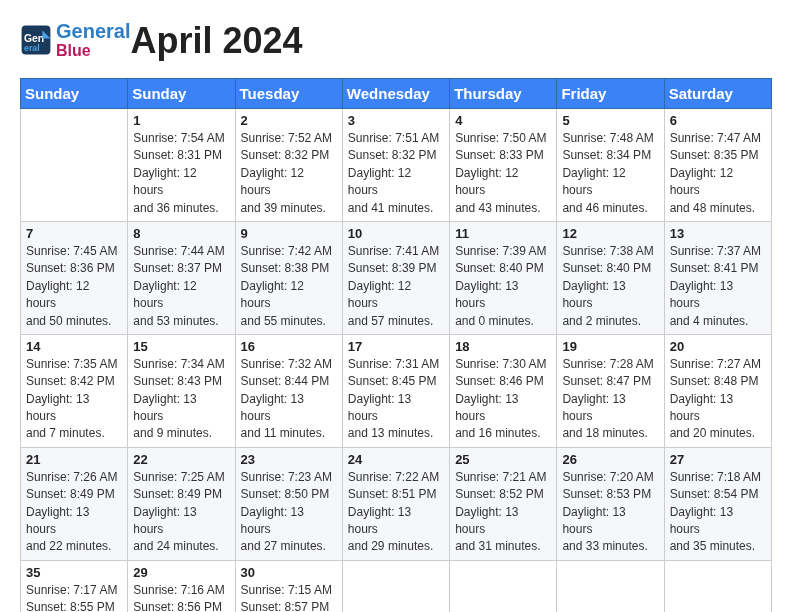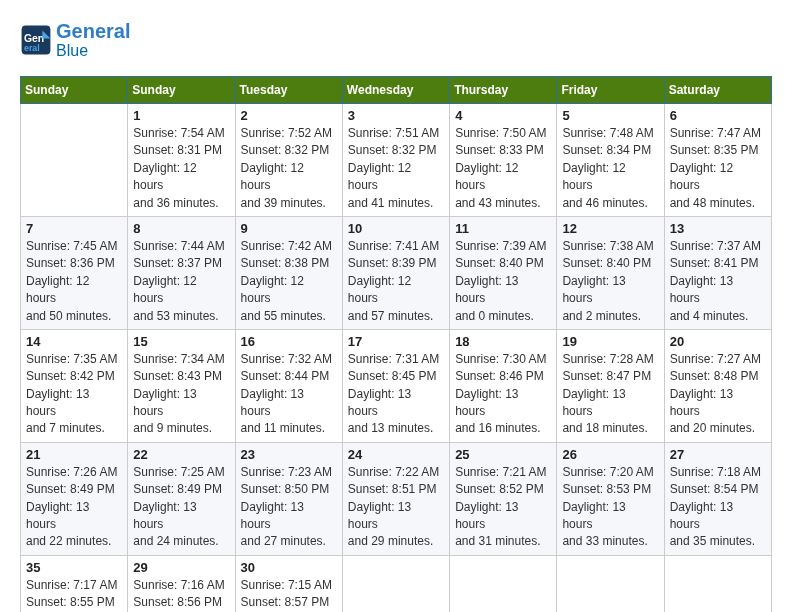--- a/index.html
+++ b/index.html
@@ -36,25 +36,25 @@
     .location {
       font-size: 15px;
       color: #444;
     }
     .calendar-table {
       width: 100%;
       border-collapse: collapse;
       font-size: 11px;
     }
     .calendar-table thead tr th {
-      background-color: #4d7c0f;
+      background-color: #3b82f6;
       color: #fff;
       padding: 6px 4px;
       text-align: left;
-      font-size: 12px;
+      font-size: 15px;
       font-weight: bold;
       border: 1px solid #2e6da4;
     }
     .calendar-table tbody tr td {
       border: 1px solid #ccc;
       vertical-align: top;
       padding: 4px 5px;
       width: calc(100% / 7);
       min-height: 70px;
       background: #fff;
@@ -85,24 +85,25 @@
     <svg class="logo-icon" viewBox="0 0 40 40">
       <rect x="2" y="2" width="36" height="36" rx="5" fill="#1a3a5c"></rect>
       <text x="5" y="22" font-size="13" font-weight="bold" fill="white" font-family="Arial">Gen</text>
       <text x="5" y="34" font-size="11" font-weight="bold" fill="#4da3e8" font-family="Arial">eral</text>
       <polygon points="28,8 38,18 28,18" fill="#4da3e8"></polygon>
     </svg>
     <div>
       <div style="font-size:20px;font-weight:bold;color:#1a3a5c;line-height:1.1;">
         <span style="color:#2e7dc5">General</span>
       </div>
-      <div style="font-size:16px;font-weight:normal;color:#0369a1;">Blue</div>
+      <div style="font-size:16px;font-weight:bold;color:#be185d;">Blue</div>
     </div>
   </div>
   <div class="title-area">
+    <div class="month-title">April 2024</div>
   </div>
 </div>
 
 <table class="calendar-table">
   <thead>
     <tr id="days-header">
     <th>Sunday</th>
         <th>Sunday</th>
         <th>Tuesday</th>
         <th>Wednesday</th>

